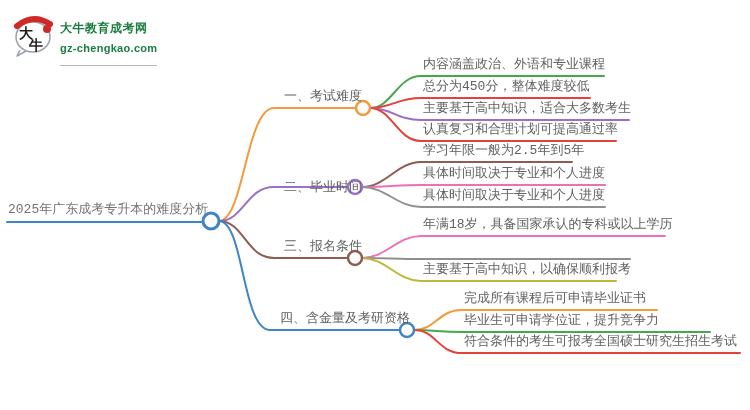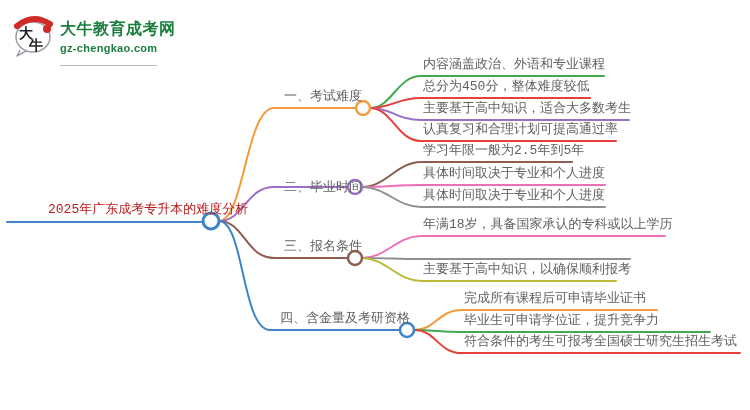--- a/index.html
+++ b/index.html
@@ -12,26 +12,26 @@
   }
   .connector-svg{position:absolute;left:0;top:0;}
   .node-label{
     position:absolute;
     font-size:13px;
     line-height:17px;
     color:#616161;
     white-space:nowrap;
     font-family:Liberation Mono, monospace;
   }
-  .root-label{color:#b91c1c;margin-left:40px;}
+  .root-label{color:#737373;}
   .logo{position:absolute;left:12px;top:12px;display:flex;align-items:flex-start;}
   .logo-icon{width:44px;height:46px;}
   .logo-text{margin-left:4px;}
   .logo-title{
-    font-size:16px;font-weight:bold;letter-spacing:0.5px;
+    font-size:12px;font-weight:bold;letter-spacing:0.5px;
     line-height:19px;margin-top:7px;
   }
   .logo-domain{
     font-size:11px;font-weight:bold;letter-spacing:0.3px;
     line-height:15px;
     border-bottom:1px solid #b9b9b9;
     padding-bottom:9px;
     display:inline-block;
   }
 </style>

